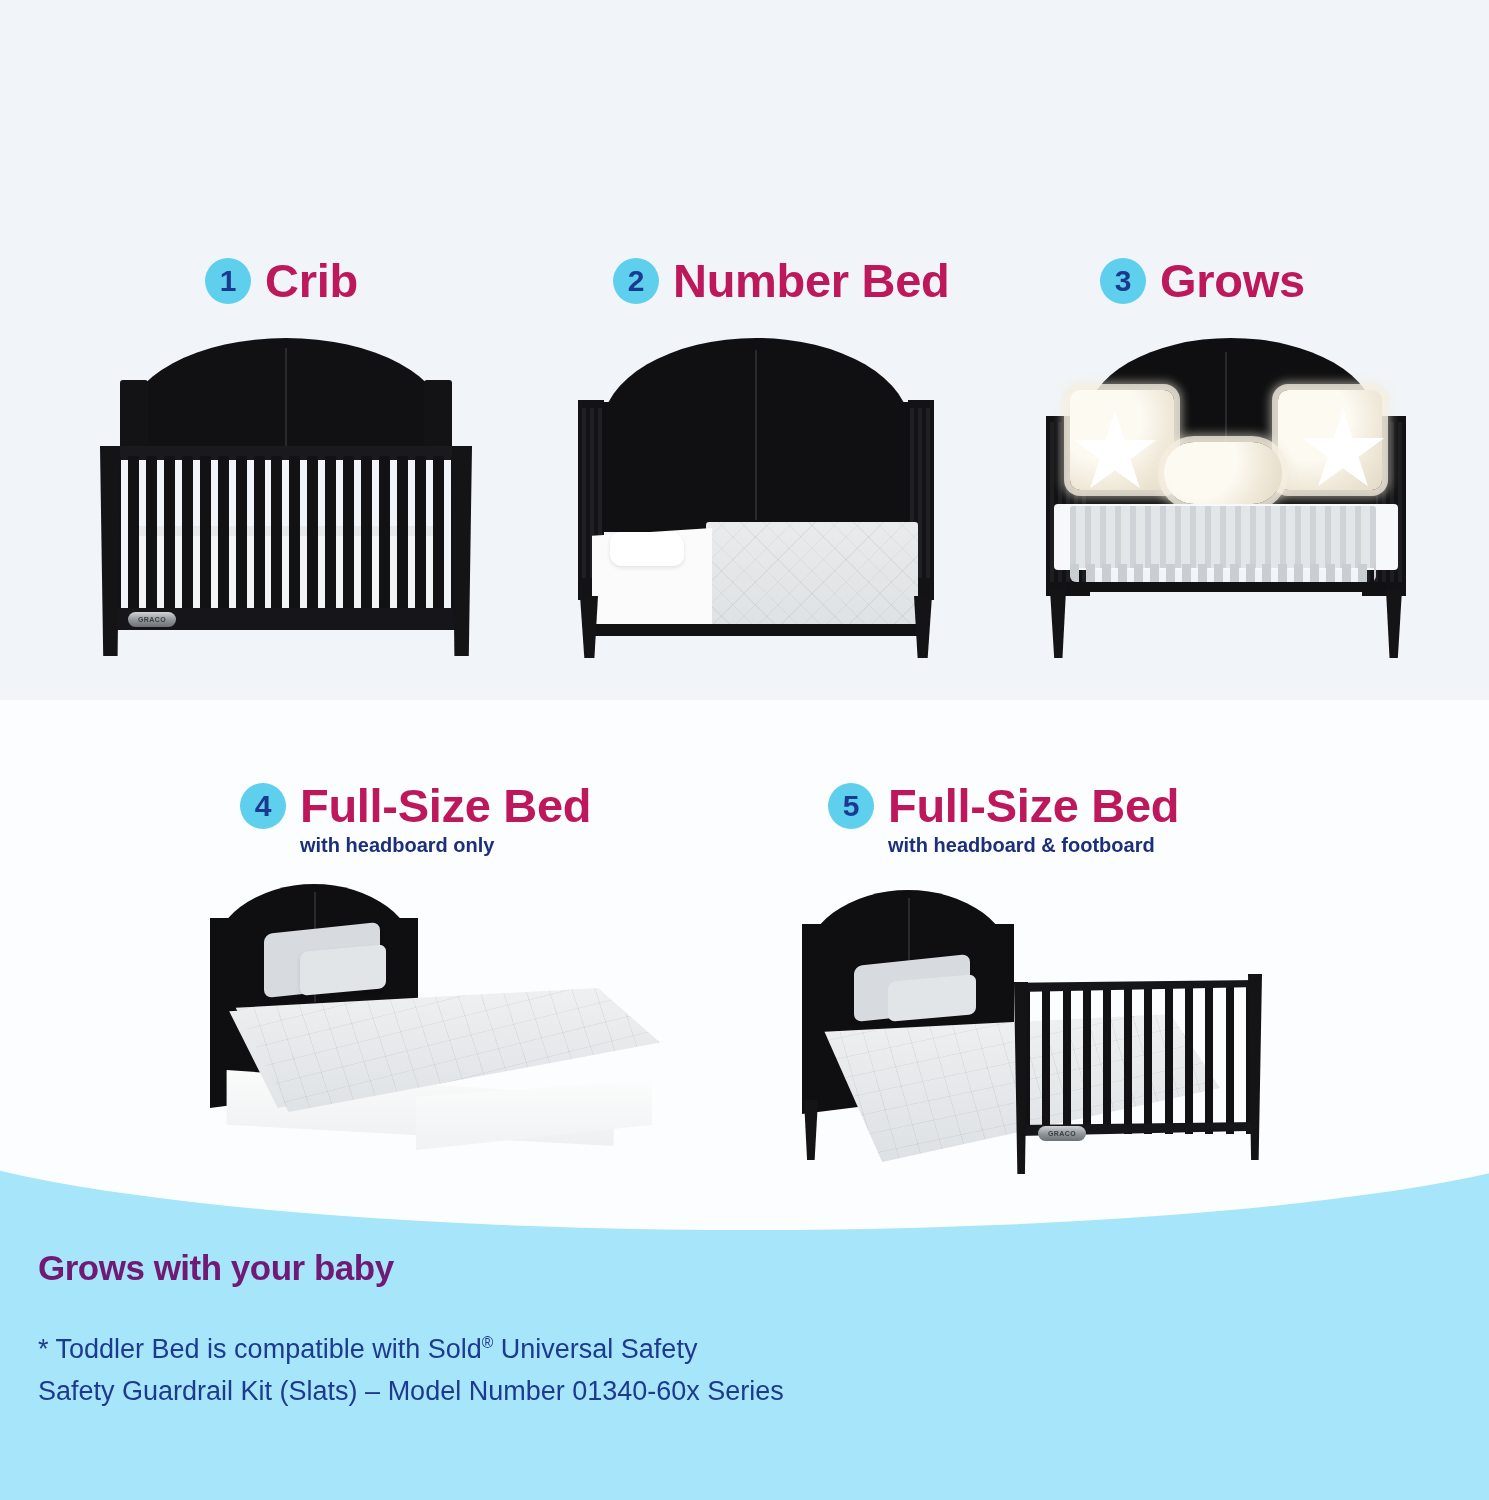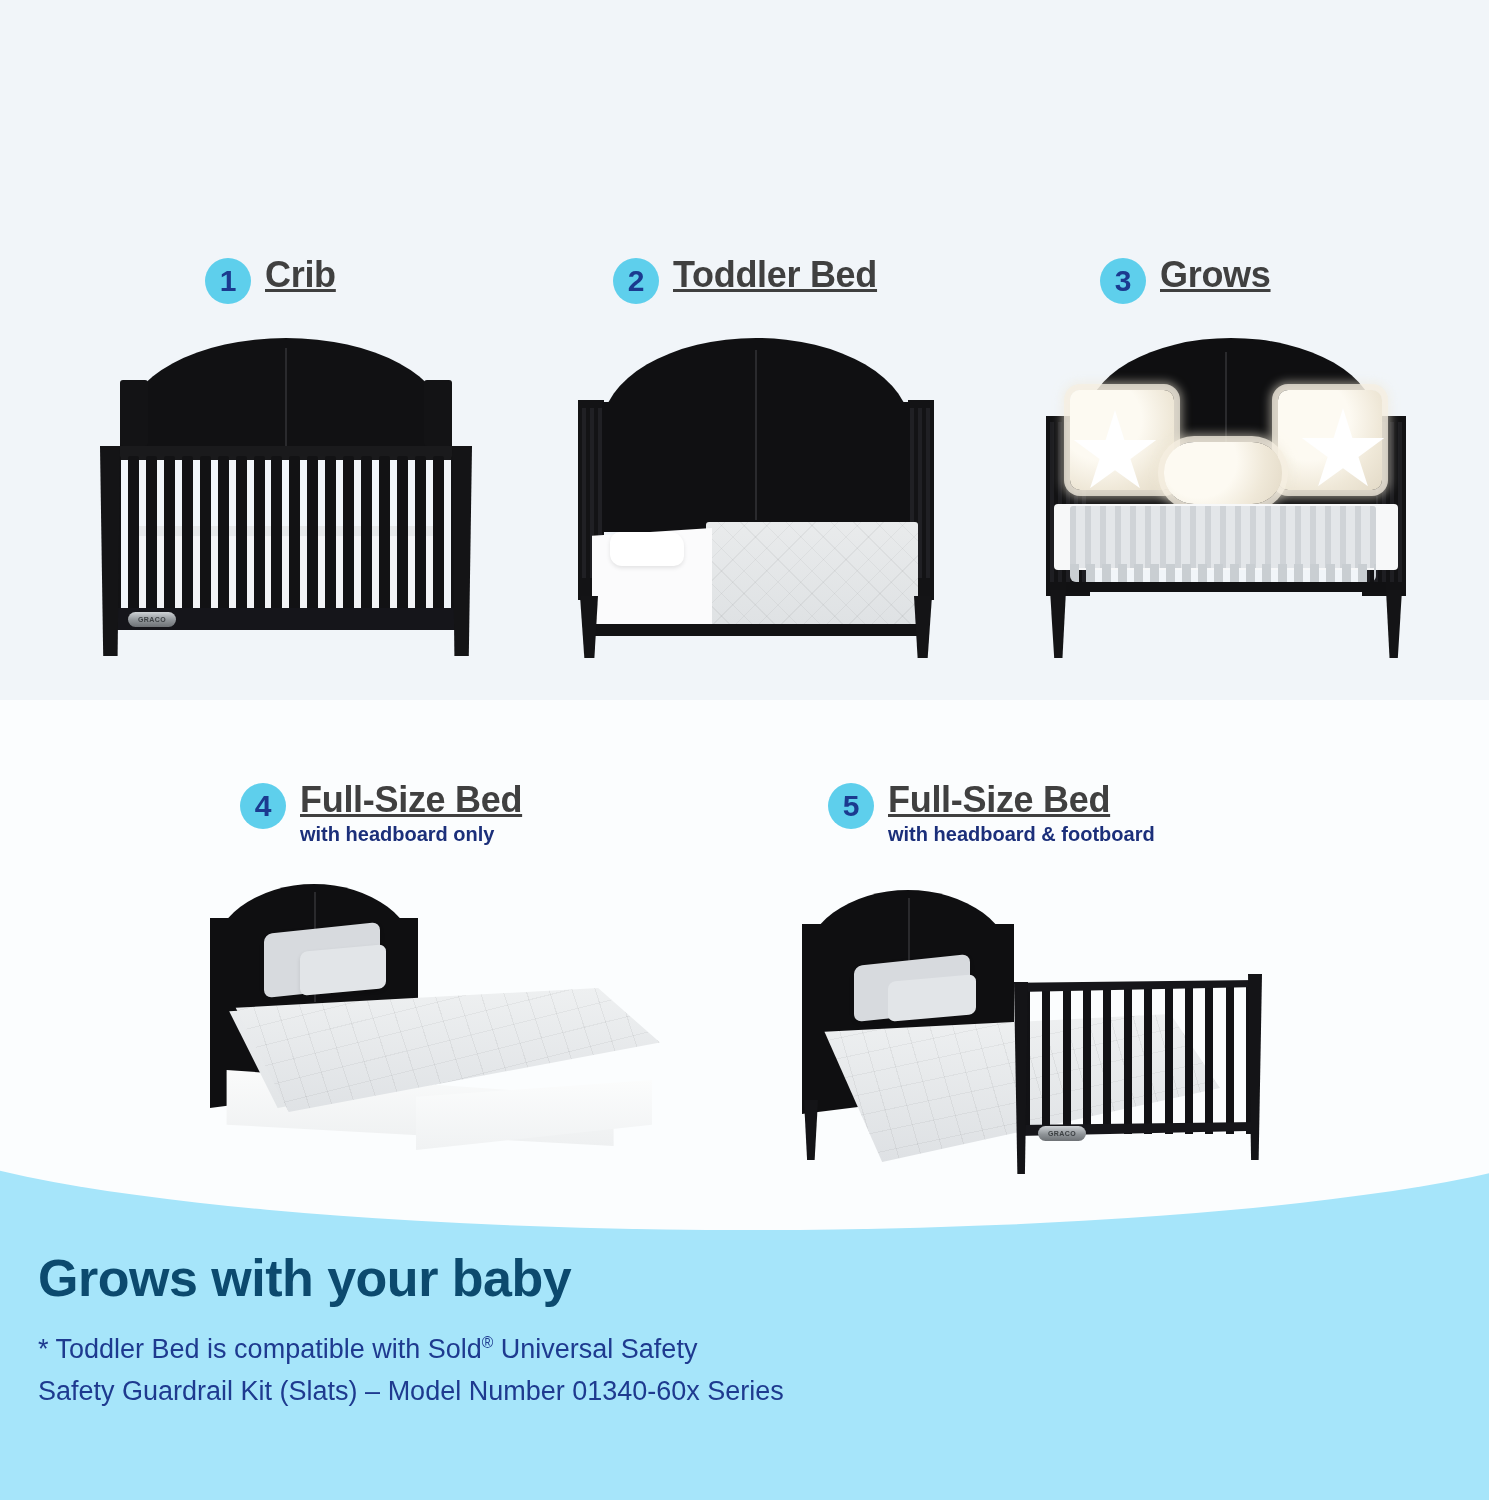--- a/index.html
+++ b/index.html
@@ -27,21 +27,21 @@
   
   .label{position:absolute;display:flex;align-items:flex-start;gap:14px;}
   .badge{
     width:46px;height:46px;border-radius:50%;
     background:#5ecfec;color:#1b3a8f;
     font-size:30px;font-weight:bold;
     display:flex;align-items:center;justify-content:center;
     flex:0 0 auto;margin-top:2px;
   }
   .ltext{display:flex;flex-direction:column;}
-  .ltitle{font-size:36px;font-weight:bold;color:#404040;line-height:1.05;letter-spacing:-.3px;text-decoration:underline;}
+  .ltitle{font-size:47px;font-weight:bold;color:#be185d;line-height:1.05;letter-spacing:-.3px;}
   .lsub{font-size:20px;font-weight:bold;color:#1b2f7a;line-height:1.3;margin-top:2px;}
 
   
   .item{position:absolute;}
 
   
   .arch{
     position:absolute;background:#111113;
     border-radius:48% 48% 4px 4px / 70px 70px 4px 4px;
   }
@@ -180,22 +180,22 @@
   #bed5 .fb .slats{position:absolute;left:4px;top:4px;width:232px;height:150px;display:flex;justify-content:space-between;}
   #bed5 .fb .slats i{width:8px;height:150px;background:#121215;}
   #bed5 .fb .postL{position:absolute;left:-4px;top:2px;width:14px;height:192px;background:#141417;
      clip-path:polygon(0 0,100% 0,78% 100%,24% 100%);}
   #bed5 .fb .postR{position:absolute;right:-4px;top:-6px;width:14px;height:186px;background:#141417;
      clip-path:polygon(0 0,100% 0,76% 100%,22% 100%);}
   #bed5 .hbleg{position:absolute;left:16px;top:210px;width:14px;height:60px;background:#141417;
      clip-path:polygon(0 0,100% 0,76% 100%,22% 100%);}
 
   
-  .headline{position:absolute;left:38px;top:1248px;font-size:52px;font-weight:bold;
-     color:#0c4a6e;letter-spacing:-.5px;}
+  .headline{position:absolute;left:38px;top:1248px;font-size:35px;font-weight:bold;
+     color:#701a75;letter-spacing:-.5px;}
   .notes{position:absolute;left:38px;top:1322px;color:#1e3a8f;font-size:27px;line-height:42px;}
   .notes div{white-space:nowrap;}
   sup{font-size:.58em;vertical-align:super;}
 </style>
 </head>
 <body>
 
 <div class="stage">
 
   <div class="top-bg"></div>
@@ -205,21 +205,21 @@
   <div class="label" style="left:205px;top:256px;">
     <div class="badge">1</div>
     <div class="ltext">
       <div class="ltitle">Crib</div>
     </div>
   </div>
 
   <div class="label" style="left:613px;top:256px;">
     <div class="badge">2</div>
     <div class="ltext">
-      <div class="ltitle">Toddler Bed</div>
+      <div class="ltitle">Number Bed</div>
     </div>
   </div>
 
   <div class="label" style="left:1100px;top:256px;">
     <div class="badge">3</div>
     <div class="ltext">
       <div class="ltitle">Grows</div>
     </div>
   </div>
 

